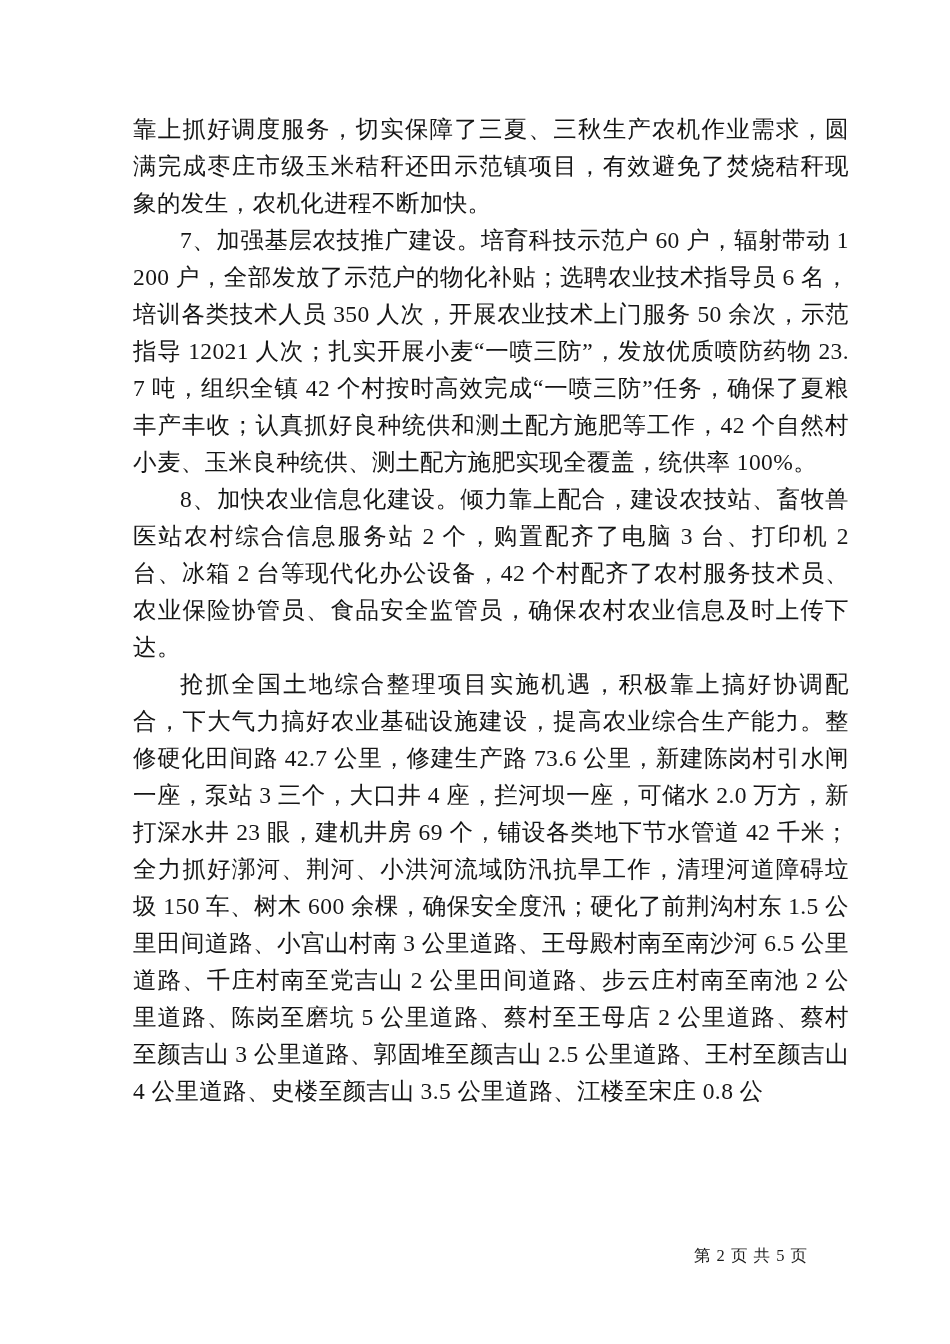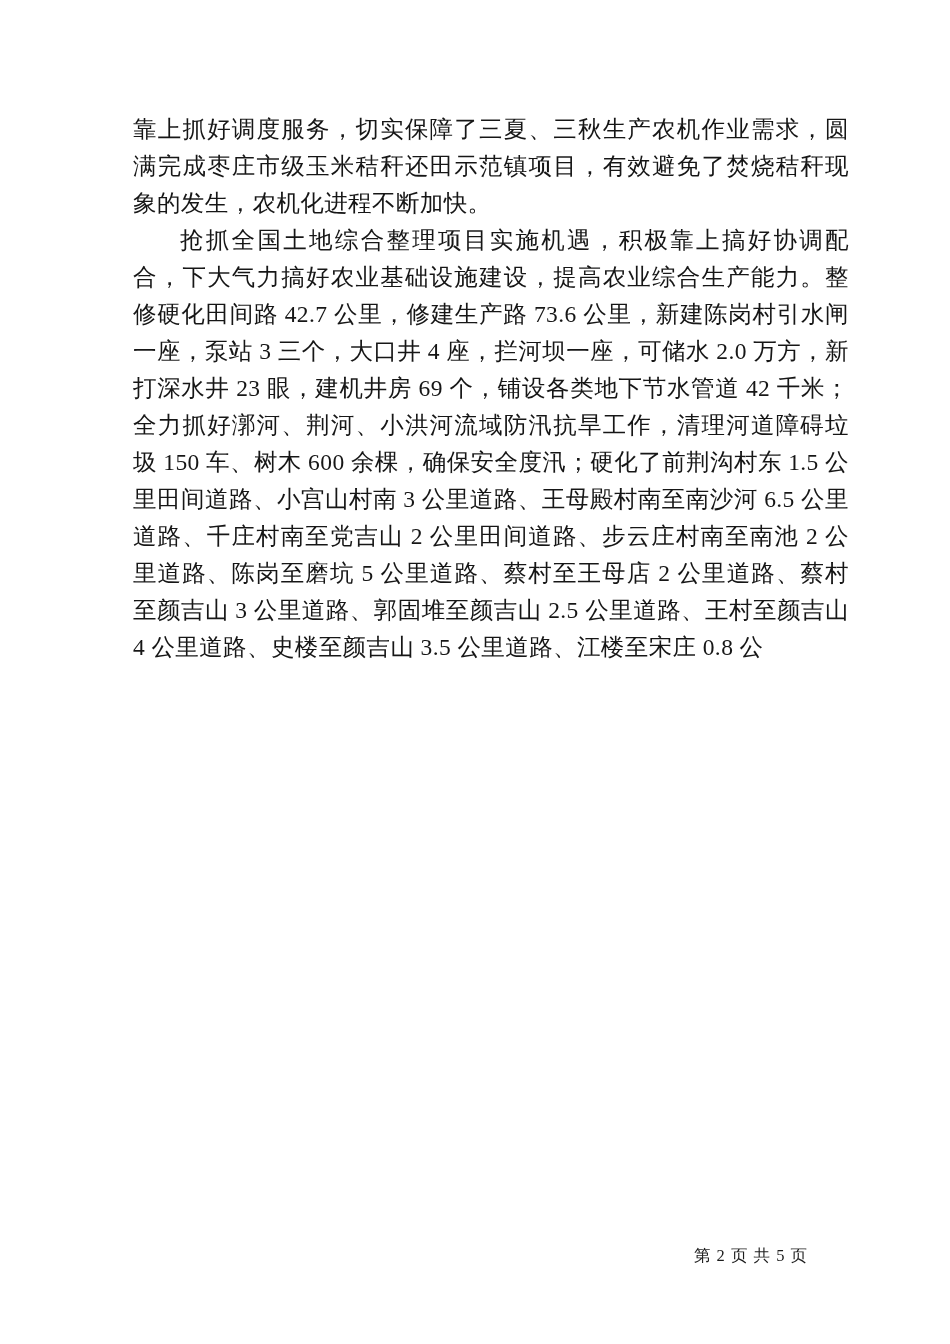--- a/index.html
+++ b/index.html
@@ -48,17 +48,19 @@
     letter-spacing: 1px;
     color: #1c1c1c;
   }
 </style>
 </head>
 <body>
 
 <div class="page">
   <div class="content">
     <p class="para">靠上抓好调度服务，切实保障了三夏、三秋生产农机作业需求，圆满完成枣庄市级玉米秸秆还田示范镇项目，有效避免了焚烧秸秆现象的发生，农机化进程不断加快。</p>
+    <p class="para indent">7、加强基层农技推广建设。培育科技示范户 60 户，辐射带动 1200 户，全部发放了示范户的物化补贴；选聘农业技术指导员 6 名，培训各类技术人员 350 人次，开展农业技术上门服务 50 余次，示范指导 12021 人次；扎实开展小麦“一喷三防”，发放优质喷防药物 23.7 吨，组织全镇 42 个村按时高效完成“一喷三防”任务，确保了夏粮丰产丰收；认真抓好良种统供和测土配方施肥等工作，42 个自然村小麦、玉米良种统供、测土配方施肥实现全覆盖，统供率 100%。</p>
+    <p class="para indent">8、加快农业信息化建设。倾力靠上配合，建设农技站、畜牧兽医站农村综合信息服务站 2 个，购置配齐了电脑 3 台、打印机 2 台、冰箱 2 台等现代化办公设备，42 个村配齐了农村服务技术员、农业保险协管员、食品安全监管员，确保农村农业信息及时上传下达。</p>
     <p class="para indent">抢抓全国土地综合整理项目实施机遇，积极靠上搞好协调配合，下大气力搞好农业基础设施建设，提高农业综合生产能力。整修硬化田间路 42.7 公里，修建生产路 73.6 公里，新建陈岗村引水闸一座，泵站 3 三个，大口井 4 座，拦河坝一座，可储水 2.0 万方，新打深水井 23 眼，建机井房 69 个，铺设各类地下节水管道 42 千米；全力抓好漷河、荆河、小洪河流域防汛抗旱工作，清理河道障碍垃圾 150 车、树木 600 余棵，确保安全度汛；硬化了前荆沟村东 1.5 公里田间道路、小宫山村南 3 公里道路、王母殿村南至南沙河 6.5 公里道路、千庄村南至党吉山 2 公里田间道路、步云庄村南至南池 2 公里道路、陈岗至磨坑 5 公里道路、蔡村至王母店 2 公里道路、蔡村至颜吉山 3 公里道路、郭固堆至颜吉山 2.5 公里道路、王村至颜吉山 4 公里道路、史楼至颜吉山 3.5 公里道路、江楼至宋庄 0.8 公</p>
   </div>
 
   <div class="footer">第 2 页 共 5 页</div>
 </div>
 
 </body></html>

